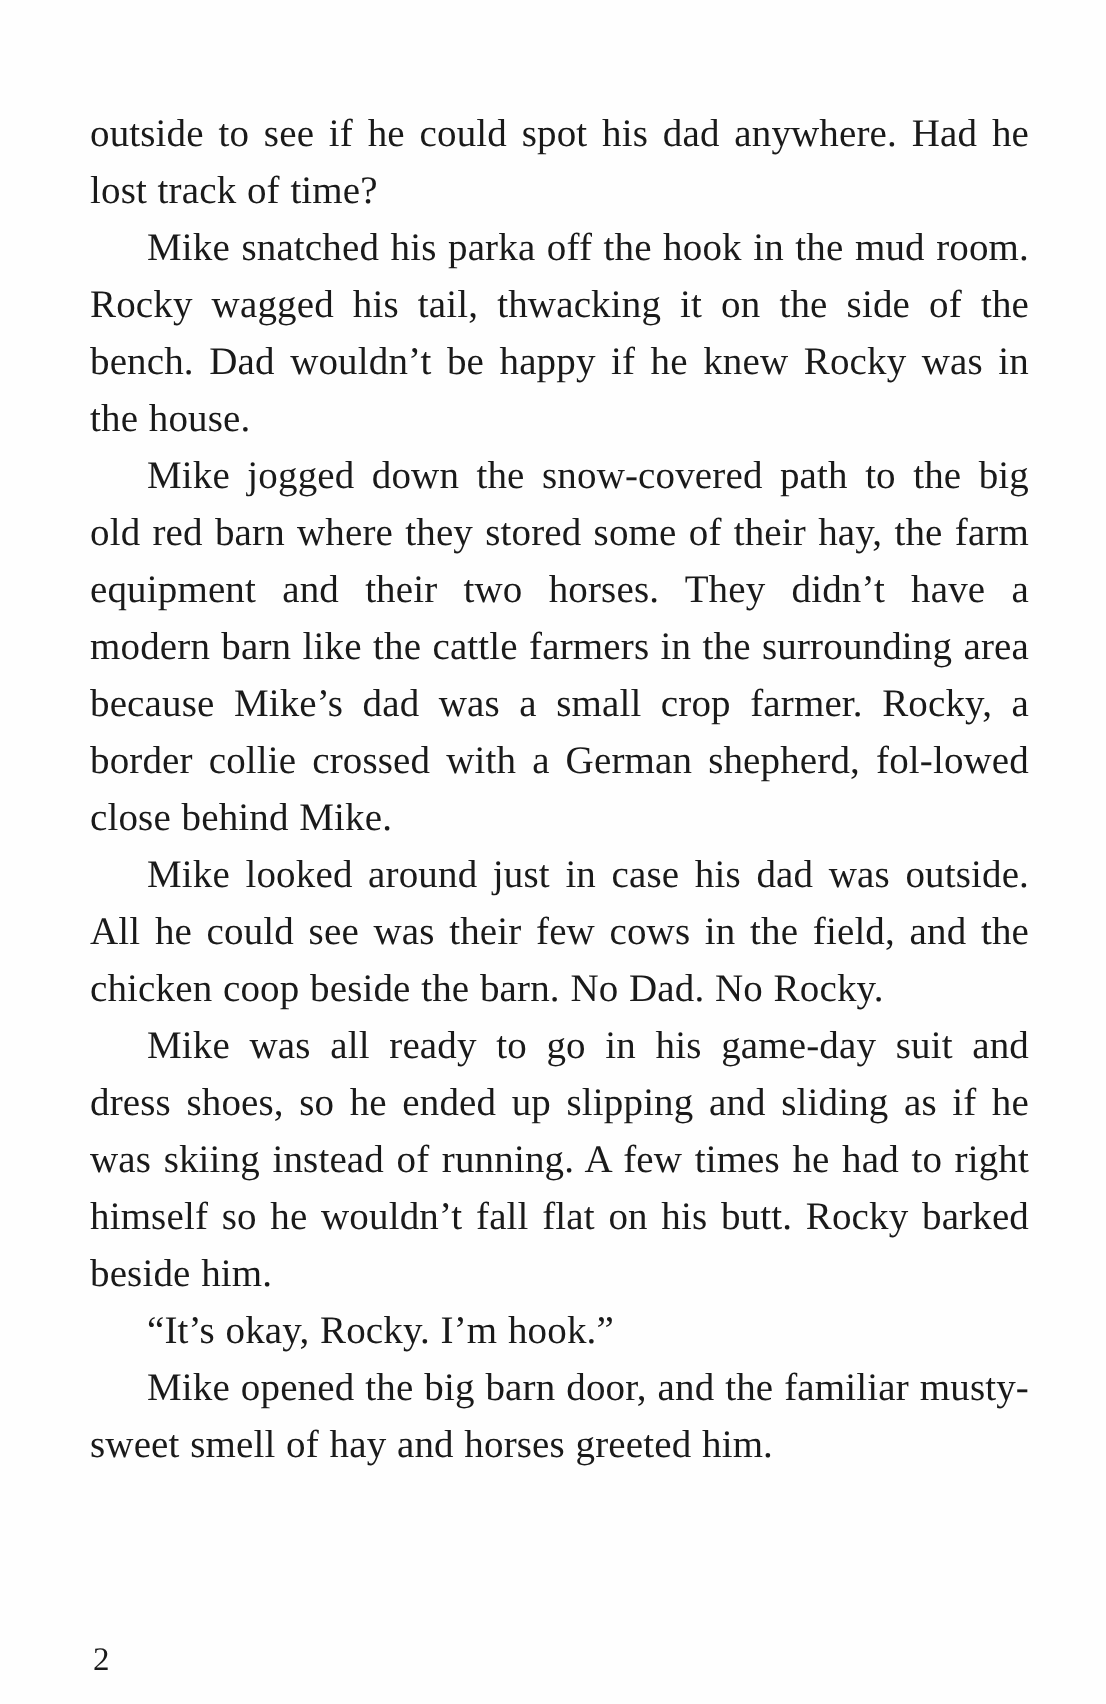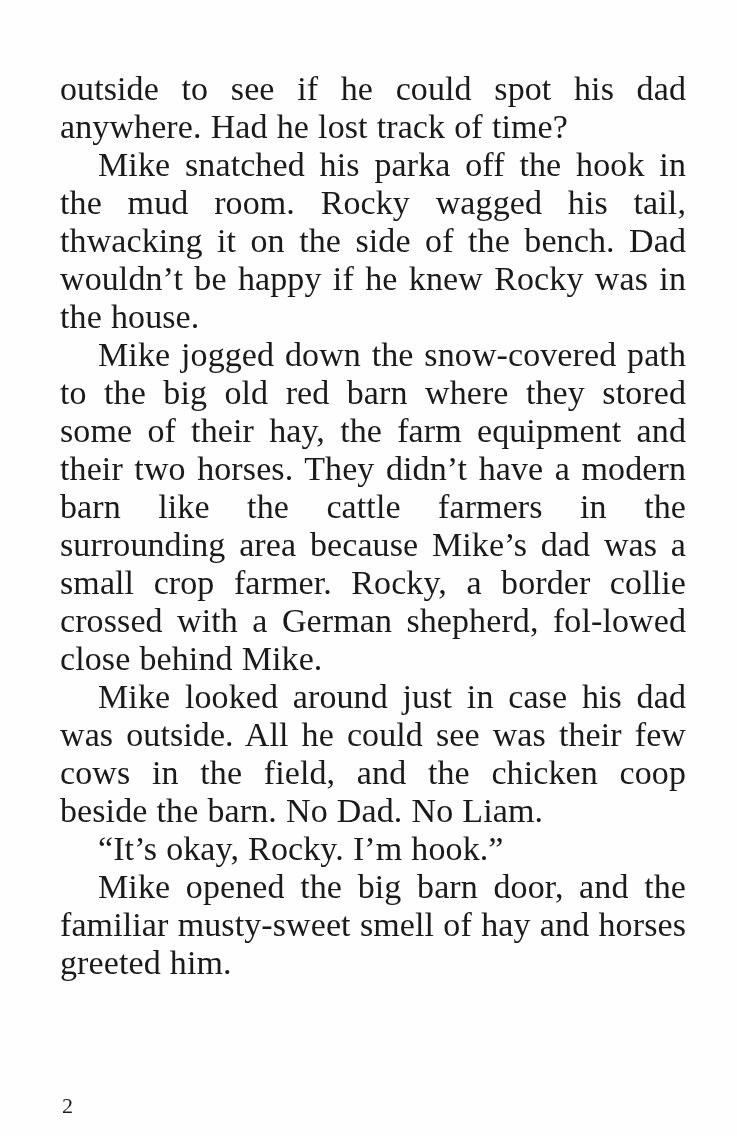--- a/index.html
+++ b/index.html
@@ -24,21 +24,21 @@
     background: #fefefe;
   }
   .text-block {
     position: absolute;
     left: 60px;
     top: 70px;
     width: 626px;
   }
   p.para {
     margin: 0;
-    font-size: 34px;
+    font-size: 26px;
     line-height: 38px;
     text-align: justify;
     text-justify: inter-word;
     letter-spacing: 0.1px;
     word-spacing: 0.5px;
     hyphens: none;
   }
   p.para.indent {
     text-indent: 38px;
   }
@@ -56,20 +56,21 @@
 </style>
 </head>
 <body>
 
 <div class="page">
 
   <div class="text-block">
     <p class="para last-line-left">outside to see if he could spot his dad anywhere. Had he lost track of time?</p>
     <p class="para indent last-line-left">Mike snatched his parka off the hook in the mud room. Rocky wagged his tail, thwacking it on the side of the bench. Dad wouldn’t be happy if he knew Rocky was in the house.</p>
     <p class="para indent last-line-left">Mike jogged down the snow-covered path to the big old red barn where they stored some of their hay, the farm equipment and their two horses. They didn’t have a modern barn like the cattle farmers in the surrounding area because Mike’s dad was a small crop farmer. Rocky, a border collie crossed with a German shepherd, fol-lowed close behind Mike.</p>
-    <p class="para indent last-line-left">Mike looked around just in case his dad was outside. All he could see was their few cows in the field, and the chicken coop beside the barn. No Dad. No Liam.</p>
+    <p class="para indent last-line-left">Mike looked around just in case his dad was outside. All he could see was their few cows in the field, and the chicken coop beside the barn. No Dad. No Rocky.</p>
+    <p class="para indent last-line-left">Mike was all ready to go in his game-day suit and dress shoes, so he ended up slipping and sliding as if he was skiing instead of running. A few times he had to right himself so he wouldn’t fall flat on his butt. Rocky barked beside him.</p>
     <p class="para indent last-line-left">“It’s okay, Rocky. I’m hook.”</p>
     <p class="para indent last-line-left">Mike opened the big barn door, and the familiar musty-sweet smell of hay and horses greeted him.</p>
   </div>
 
   <div class="folio">2</div>
 
 </div>
 
 </body></html>

